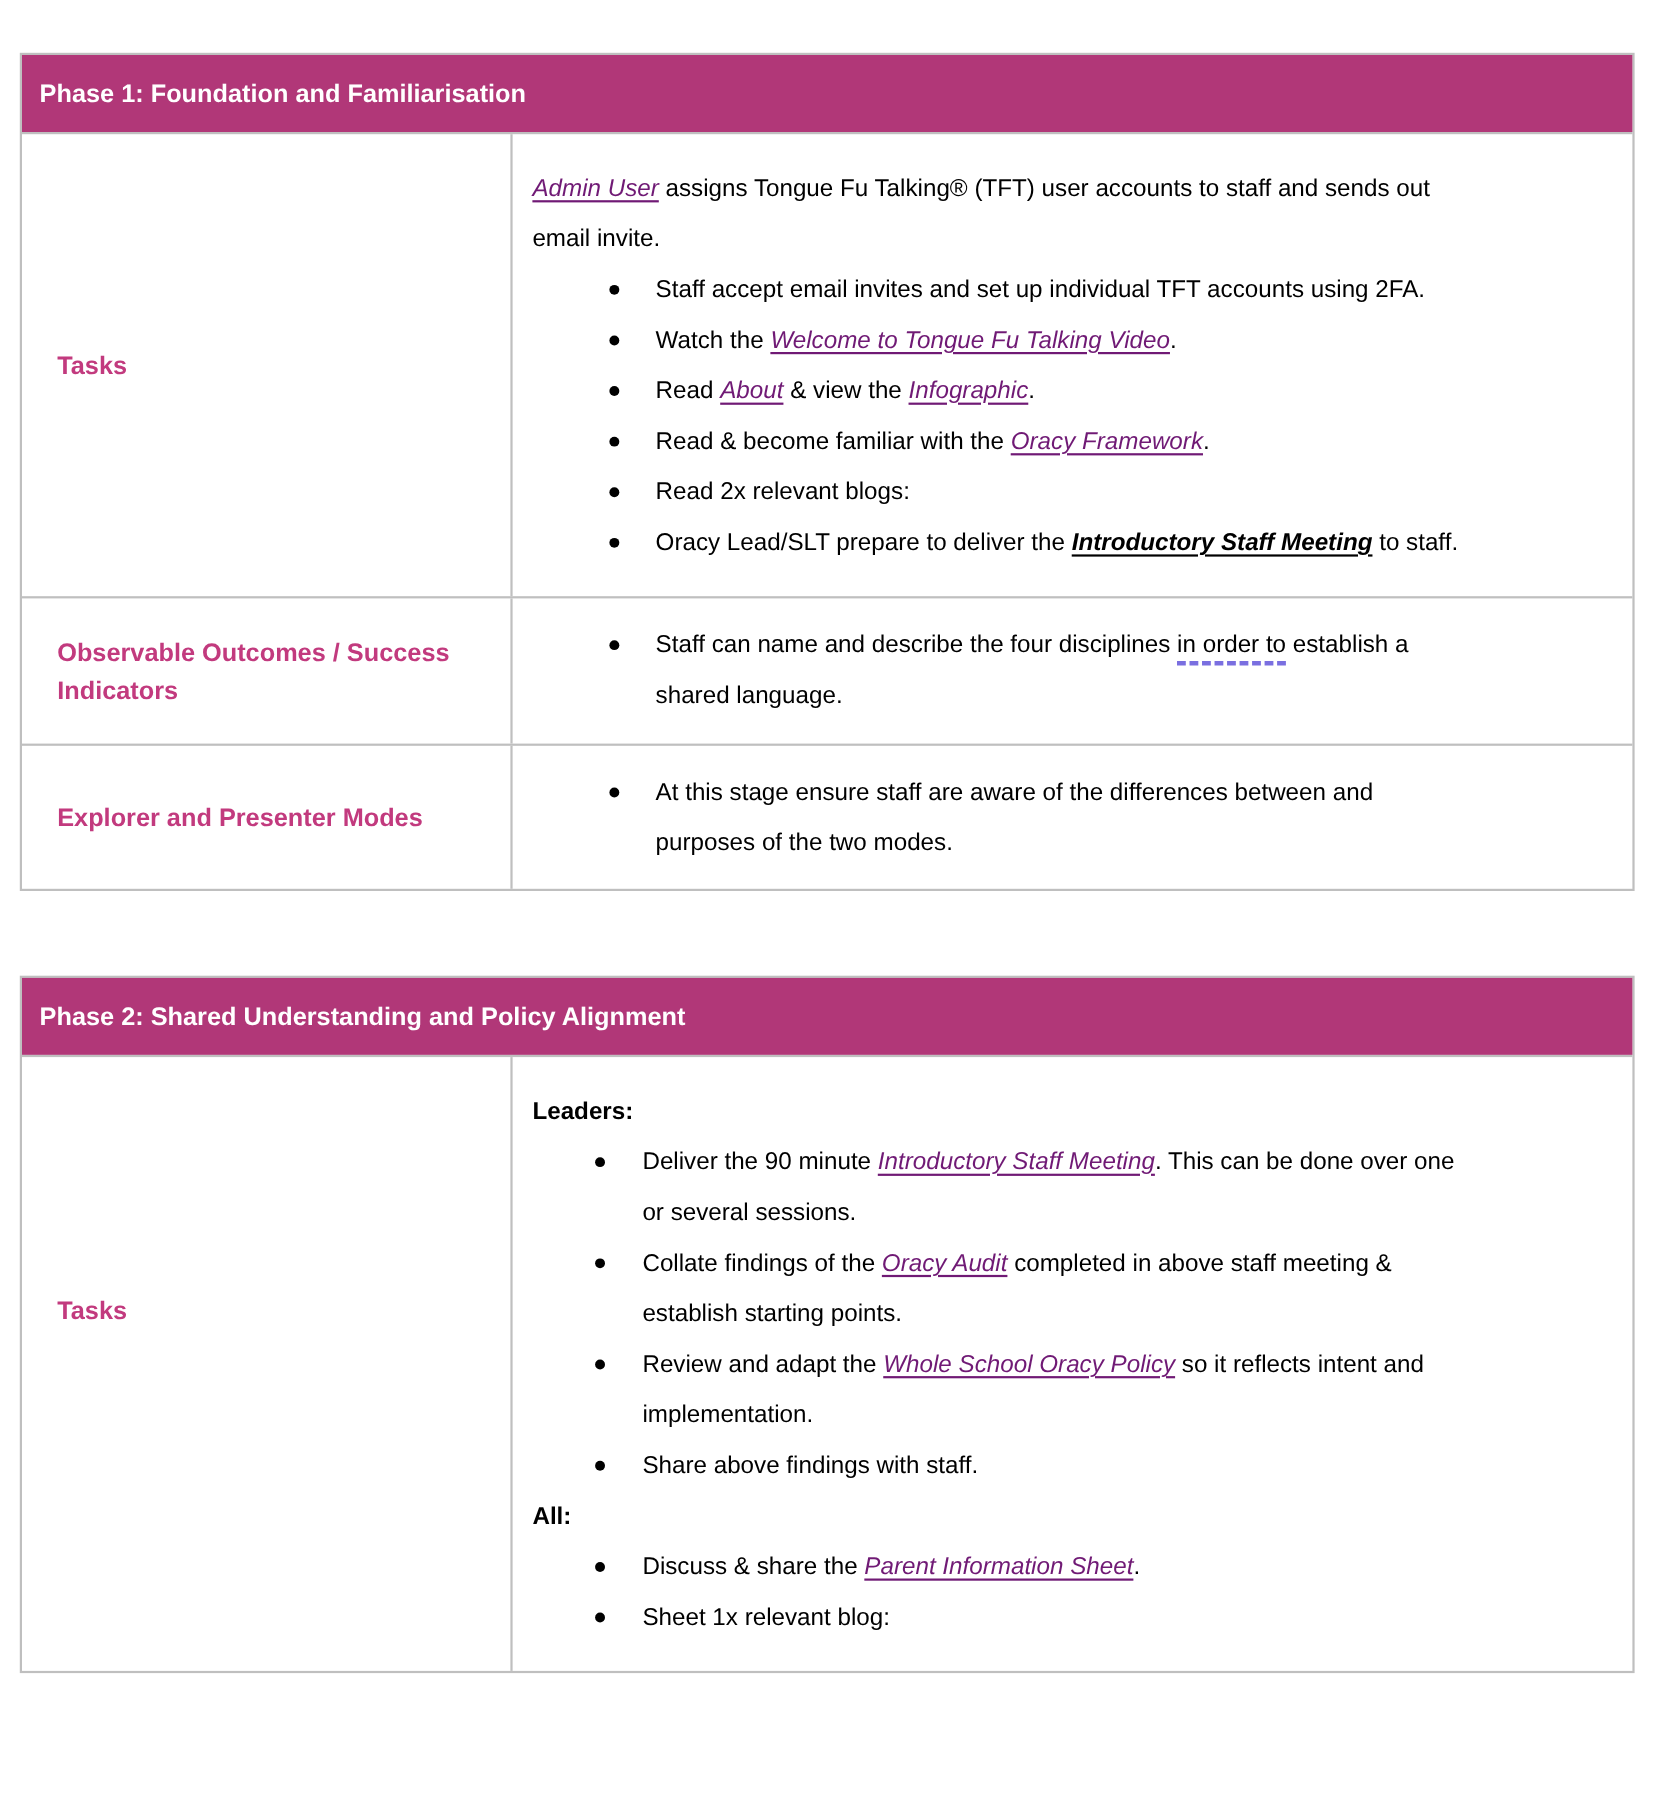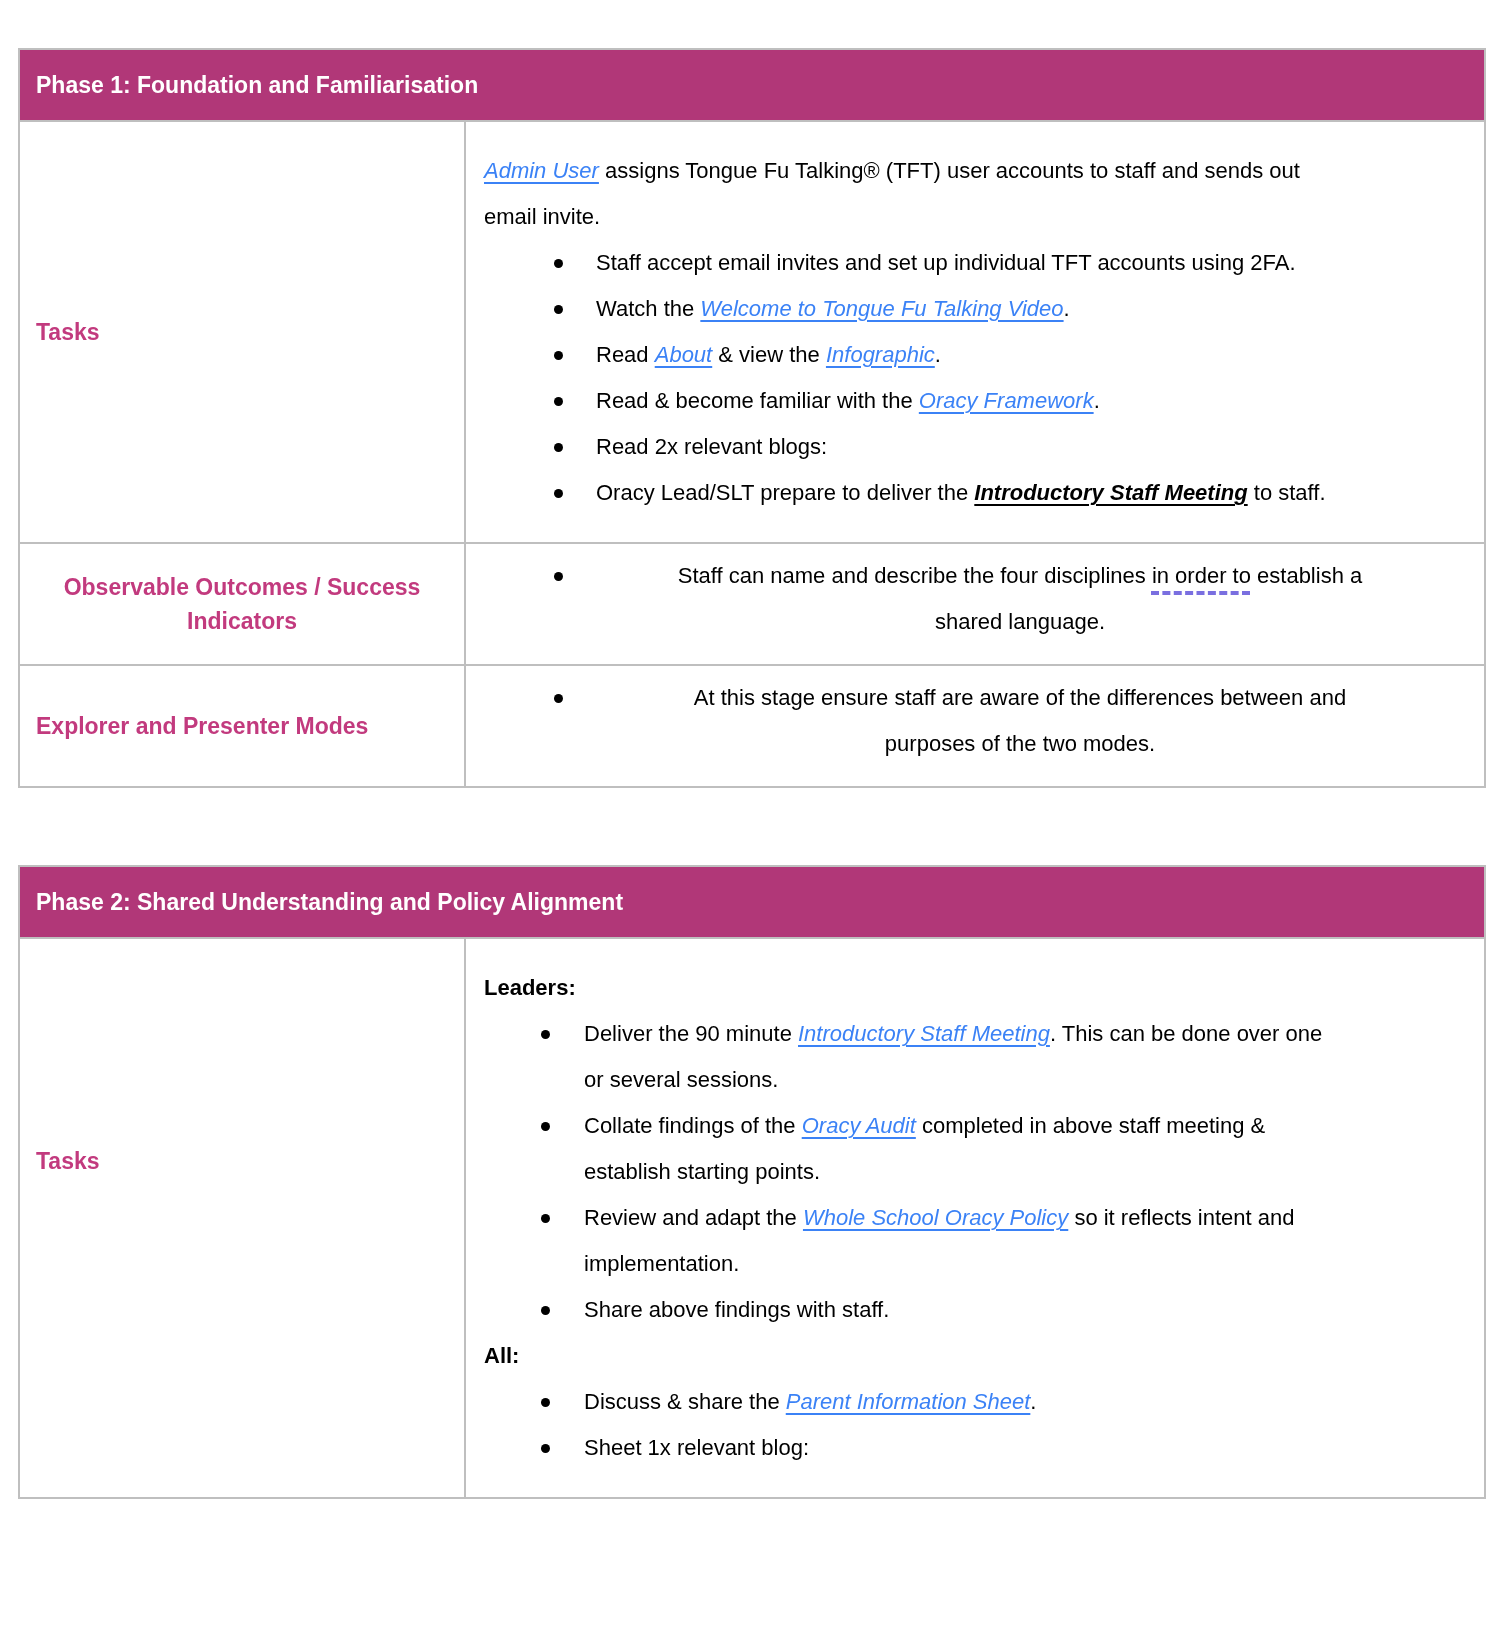--- a/index.html
+++ b/index.html
@@ -30,41 +30,40 @@
     display: flex;
     align-items: center;
     padding: 0 16px;
   }
 
   .row { display: flex; border-top: 2px solid #BFBFBF; }
 
   .cell-label {
     width: 444px;
     flex: 0 0 444px;
-    padding: 16px;
+    padding: 32px;
     display: flex;
     align-items: center;
-    text-align: center;
   }
   .cell-label .label {
     color: #C23A7E;
     font-weight: bold;
     font-size: 23px;
     line-height: 34px;
   }
   .cell-label.offset-up { padding-bottom: 130px; }
 
   .cell-content {
     flex: 1 1 auto;
     border-left: 2px solid #BFBFBF;
     padding: 26px 40px 26px 18px;
     font-size: 22px;
     line-height: 46px;
   }
-  .cell-content.tight { padding-top: 9px; padding-bottom: 19px; text-align: center; }
+  .cell-content.tight { padding-top: 19px; padding-bottom: 19px; }
 
   .para { margin: 0; }
   .bold { font-weight: bold; }
 
   ul.bullets { list-style: none; margin: 0; padding: 0; }
   ul.bullets li { position: relative; }
   ul.bullets li::before {
     content: "";
     position: absolute;
     top: 19px;
@@ -78,21 +77,21 @@
   ul.p2 li { padding-left: 100px; }
   ul.p2 li::before { left: 57px; }
 
   .link {
     font-style: italic;
     text-decoration: underline;
     text-decoration-thickness: 2px;
     text-underline-offset: 4px;
     cursor: pointer;
   }
-  .link.pink { color: #3b82f6; font-style: italic; }
+  .link.pink { color: #701a75; font-style: italic; }
   .link.black { color: #000000; }
   .link.heavy { font-weight: bold; }
   .gap-left { margin-left: 26px; }
 
   .grammar {
     text-decoration: underline dashed #7A6FE0;
     text-decoration-thickness: 4px;
     text-underline-offset: 8px;
     cursor: pointer;
   }

